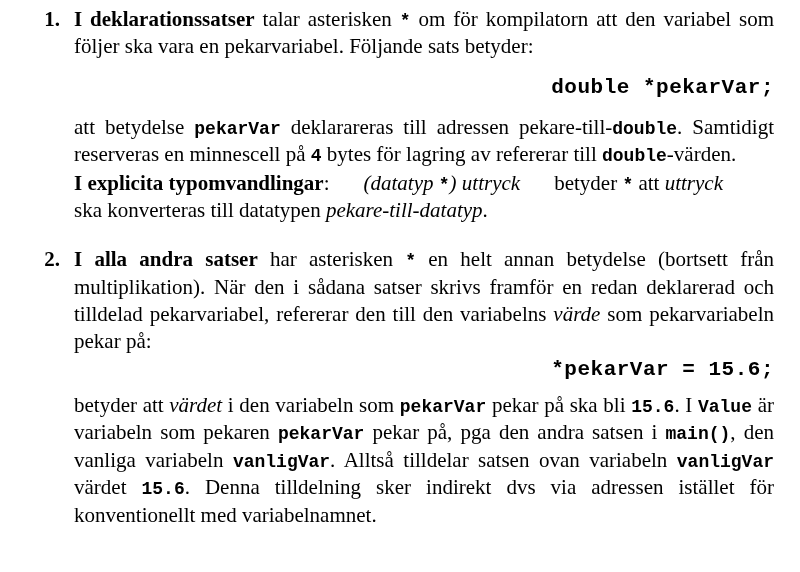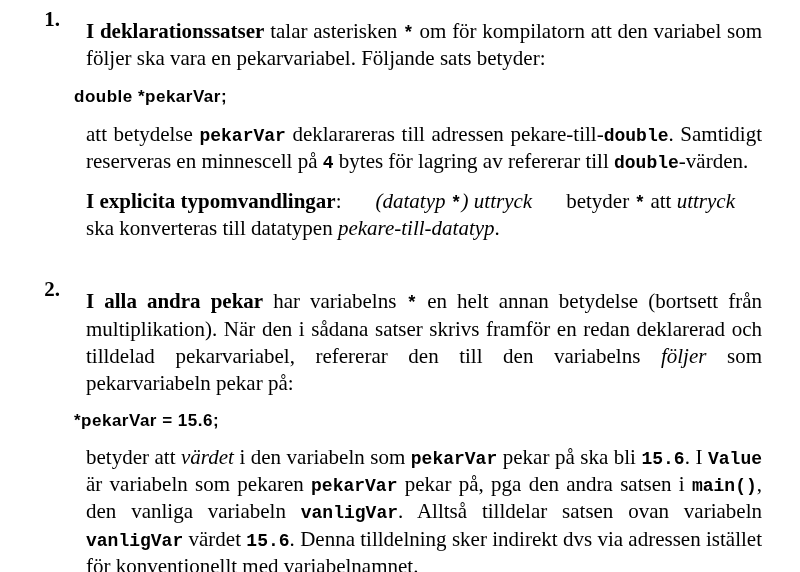--- a/index.html
+++ b/index.html
@@ -35,48 +35,48 @@
     line-height: 1.30;
     font-family: "Liberation Serif", serif;
   }
   .body {
     flex: 1 1 auto;
     font-size: 21px;
     line-height: 1.30;
     text-align: justify;
   }
   .para {
-    margin: 12px;
+    margin: 0;
     text-align: justify;
   }
   .para + .para {
     margin-top: 1px;
   }
   b.lead {
     font-weight: bold;
   }
   i {
     font-style: italic;
   }
   code, .mono {
     font-family: "Liberation Mono", monospace;
     font-size: 18px;
     font-weight: bold;
     letter-spacing: 0px;
   }
   .codeline {
-    font-family: Liberation Sans, sans-serif;
-    font-size: 17px;
+    font-family: Liberation Mono, monospace;
+    font-size: 21px;
     font-weight: bold;
-    text-align: left;
+    text-align: right;
     margin: 13px 0 13px 0;
     letter-spacing: 0.5px;
   }
   .codeline.tight {
-    margin: 9px 0 9px 0;
+    margin: 0 0 9px 0;
   }
   .spaced-gap-lg {
     display: inline-block;
     width: 34px;
   }
   .nowrap { white-space: nowrap; }
 </style>
 </head>
 <body>
 
@@ -94,21 +94,21 @@
 
       <p class="para"><b class="lead">I explicita typomvandlingar</b><span>:</span><span class="spaced-gap-lg"></span><span class="nowrap"><i>(</i><i>datatyp</i>&nbsp;<code>*</code><i>)</i>&nbsp;<i>uttryck</i></span><span class="spaced-gap-lg"></span><span>betyder</span>&nbsp;<code>*</code><span> att </span><i>uttryck</i><br><span>ska konverteras till datatypen </span><i>pekare-till-datatyp</i><span>.</span></p>
 
     </div>
   </div>
 
   <div class="item">
     <div class="marker">2.</div>
     <div class="body">
 
-      <p class="para"><b class="lead">I alla andra pekar</b><span> har variabelns </span><code>*</code><span> en helt annan betydelse (bortsett från multiplikation). När den i sådana satser skrivs framför en redan deklarerad och tilldelad pekarvariabel, refererar den till den variabelns </span><i>följer</i><span> som pekarvariabeln pekar på:</span></p>
+      <p class="para"><b class="lead">I alla andra satser</b><span> har asterisken </span><code>*</code><span> en helt annan betydelse (bortsett från multiplikation). När den i sådana satser skrivs framför en redan deklarerad och tilldelad pekarvariabel, refererar den till den variabelns </span><i>värde</i><span> som pekarvariabeln pekar på:</span></p>
 
       <div class="codeline tight">*pekarVar = 15.6;</div>
 
       <p class="para"><span>betyder att </span><i>värdet</i><span> i den variabeln som </span><code>pekarVar</code><span> pekar på ska bli </span><code>15.6</code><span>. I </span><code>Value</code><span> är variabeln som pekaren </span><code>pekarVar</code><span> pekar på, pga den andra satsen i </span><code>main()</code><span>, den vanliga variabeln </span><code>vanligVar</code><span>. Alltså tilldelar satsen ovan variabeln </span><code>vanligVar</code><span> värdet </span><code>15.6</code><span>. Denna tilldelning sker indirekt dvs via adressen istället för konventionellt med variabelnamnet.</span></p>
 
     </div>
   </div>
 
 </div>
 

